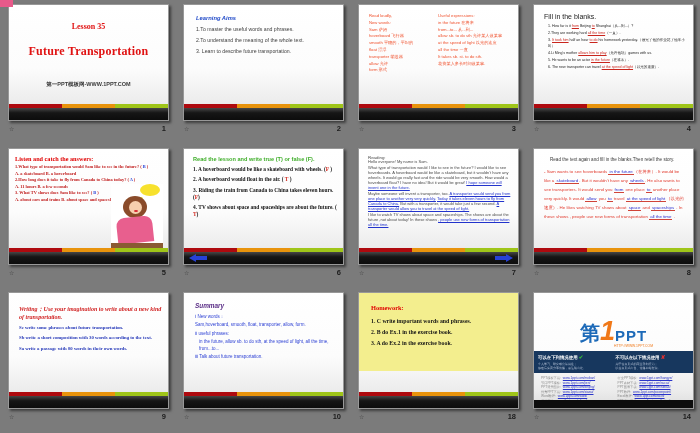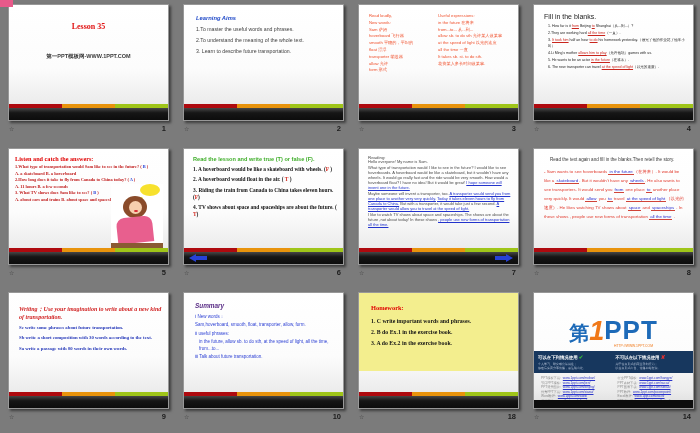--- a/index.html
+++ b/index.html
@@ -95,21 +95,21 @@
   .yellowpanel{position:absolute;left:0;right:0;top:0;height:68%;background:#f3ee8e;}
   .s11{position:relative;padding:11px 6px 0 12px;font-family:"Liberation Serif",serif;}
   .s11 .hd{color:#e00000;font-weight:bold;font-size:6.4px;margin-bottom:7px;}
   .s11 .ln{color:#141414;font-weight:bold;font-size:5.8px;margin-bottom:5px;}
 
   
   .s12{padding:0;}
   .logo{height:42px;display:flex;align-items:flex-end;justify-content:center;padding-top:8px;}
   .logo .zh{color:#1d6ab8;font-weight:bold;font-size:20px;line-height:1;}
   .logo .one{color:#f07818;font-weight:bold;font-size:27px;line-height:.85;font-style:italic;}
-  .logo .ppt{color:#1d6ab8;font-weight:bold;font-size:26px;line-height:1;letter-spacing:1px;}
+  .logo .ppt{color:#1d6ab8;font-weight:bold;font-size:15px;line-height:1;letter-spacing:1px;}
   .logo-url{text-align:center;color:#f07818;font-size:3.4px;margin-top:1px;padding-left:40px;}
   .banner{margin-top:3px;background:#17375e;display:flex;padding:3px 4px;gap:4px;}
   .banner .half{flex:1;}
   .banner .bt{color:#fff;font-weight:bold;font-size:4.4px;margin-bottom:1.5px;}
   .chk{color:#35c235;font-size:5.5px;}
   .crs{color:#e03131;font-size:5.5px;}
   .banner .tiny{color:#b9c6da;font-size:3px;line-height:1.45;}
   .linksrow{display:flex;padding:3px 5px 0 7px;gap:6px;}
   .linkcol{flex:1;}
   .lrow{display:flex;gap:2px;font-size:3.2px;line-height:1.42;}
@@ -120,20 +120,21 @@
 </head>
 <body>
 
 <div class="grid">
   <div class="corner-artifact"></div>
 
   <div class="cell">
     <div class="slide s1">
       <div class="content">
         <div class="lesson">Lesson 35</div>
+        <div class="bigtitle">Future Transportation</div>
         <div class="site">第一PPT模板网-WWW.1PPT.COM</div>
       </div>
       <div class="stripe">
           <i class="st-red"></i>
           <i class="st-orange"></i>
           <i class="st-green"></i>
         </div>
       <div class="blackbar"></div>
     </div>
     <div class="cellfoot">

